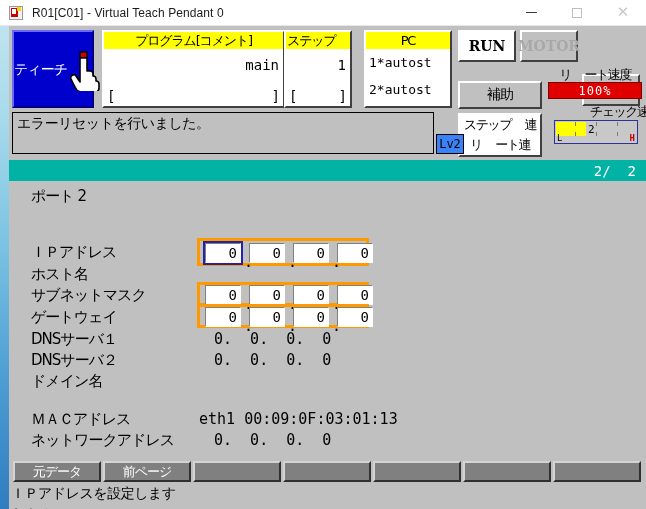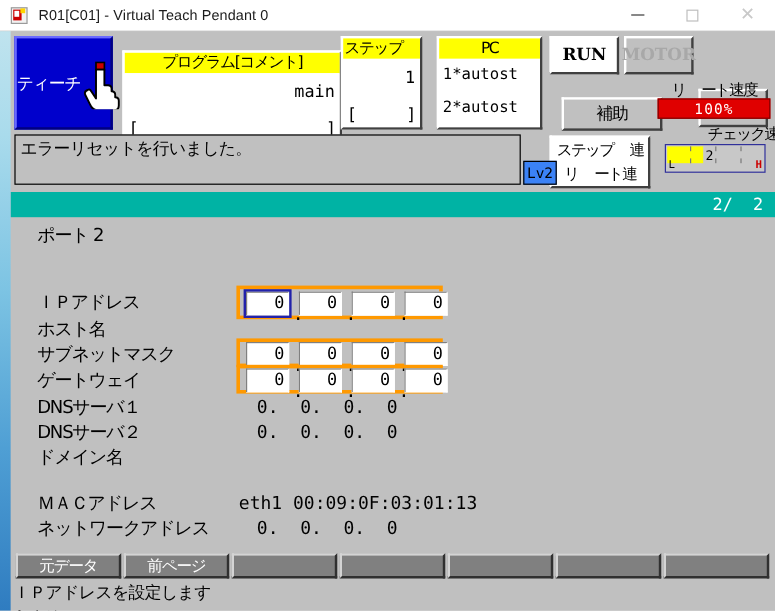--- a/index.html
+++ b/index.html
@@ -231,21 +231,21 @@
       <div class="teach">
         <div class="lbl">ティーチ</div>
         <div class="hand">
           <svg viewBox="0 0 34 40" width="34" height="40">
             <rect x="13" y="1" width="7" height="6" fill="#cc0000" stroke="#000" stroke-width="1.4"></rect>
             <path d="M13 7 h7 v13 h3 q3 0 3 3 v2 q3 0 3 3 v2 q3 0 3 3 v4 q0 4 -4 4 h-13 q-5 0 -7 -5 l-4 -8 q-1 -3 2 -4 q2 -1 3 1 l4 6 z" fill="#ffffff" stroke="#000000" stroke-width="1.6" stroke-linejoin="round"></path>
           </svg>
         </div>
       </div>
 
-      <div class="ibox out3d" style="left:93px;top:4px;width:183px;height:78px;margin-top:12px;">
+      <div class="ibox out3d" style="left:93px;top:4px;width:183px;height:78px;">
         <div class="hd">プログラム[コメント]</div>
         <div class="bd">
           <div class="val" style="top:8px;">main</div>
           <div class="brk" style="bottom:2px;">
             <span>[</span>
             <span>]</span>
           </div>
         </div>
       </div>
 
@@ -271,21 +271,21 @@
       <div class="lamp on" style="left:449px;top:4px;width:58px;">
         <span class="t">RUN</span>
       </div>
       <div class="lamp off" style="left:511px;top:4px;width:58px;">
         <span class="t">MOTOR</span>
       </div>
       <div class="lamp off" style="left:573px;top:4px;width:58px;margin-top:44px;">
         <span class="t">CYCLE</span>
       </div>
 
-      <div class="aux" style="left:449px;top:55px;width:84px;height:28px;margin-left:10px;">
+      <div class="aux" style="left:449px;top:55px;width:84px;height:28px;">
         <span>補助</span>
       </div>
 
       <div class="spd-cap" style="left:538px;top:40px;width:96px;">リ゚ート速度</div>
       <div class="spd-bar" style="left:539px;top:56px;width:94px;height:17px;">
         <span>100%</span>
       </div>
 
       <div class="spd-cap" style="left:568px;top:77px;width:96px;">チェック速度</div>
       <div class="chk-gauge" style="left:545px;top:94px;width:84px;height:24px;">

